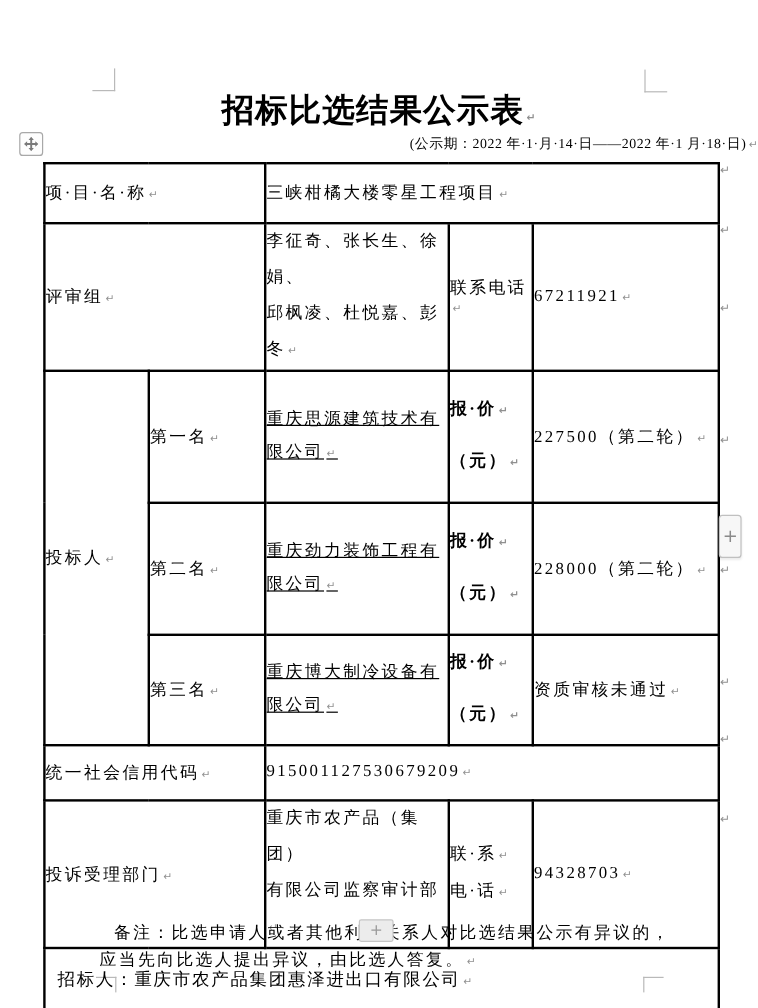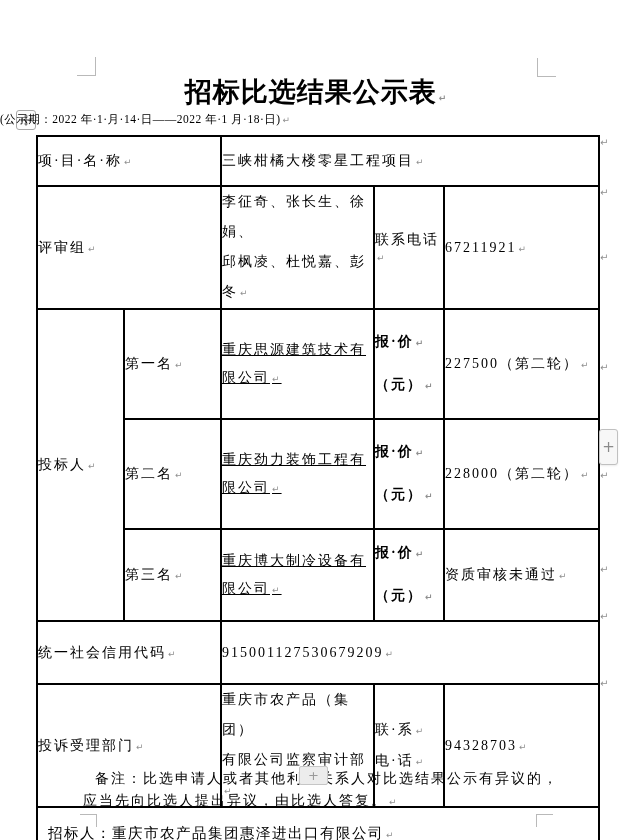--- a/index.html
+++ b/index.html
@@ -9,21 +9,21 @@
   
   .crop{position:absolute;width:18px;height:18px;}
   .crop.tl{left:77px;top:57px;border-right:1px solid #b9b9b9;border-bottom:1px solid #b9b9b9;}
   .crop.tr{left:537px;top:58px;border-left:1px solid #b9b9b9;border-bottom:1px solid #b9b9b9;}
   .crop.bl{left:80px;top:814px;border-right:1px solid #b9b9b9;border-top:1px solid #b9b9b9;height:12px;width:16px;}
   .crop.br{left:536px;top:814px;border-left:1px solid #b9b9b9;border-top:1px solid #b9b9b9;height:12px;width:16px;}
 
   .title{position:absolute;left:0;top:74px;width:632px;text-align:center;
          font-family:"Liberation Sans","DejaVu Sans",sans-serif;
          font-size:27px;font-weight:bold;letter-spacing:1px;}
-  .subtitle{position:absolute;left:0;top:112px;width:632px;text-align:left;
+  .subtitle{position:absolute;left:0;top:112px;width:632px;text-align:right;
             font-size:11.5px;letter-spacing:0.5px;}
 
   .eom{font-size:9px;color:#909090;margin-left:2px;font-family:"DejaVu Sans",sans-serif;}
   .rowmark{position:absolute;left:600px;font-size:10px;color:#909090;
            font-family:"DejaVu Sans",sans-serif;}
 
   table.main{position:absolute;left:36px;top:135px;width:562px;
              border-collapse:collapse;table-layout:fixed;}
   table.main td{border:2px solid #000;font-size:14px;letter-spacing:2px;
                 text-align:left;vertical-align:middle;padding:0;overflow:hidden;}
@@ -156,21 +156,21 @@
       </td>
       <td class="lines42">
         <div><span>报·价</span><span class="eom">↵</span></div>
         <div><span>（元）</span><span class="eom">↵</span></div>
       </td>
       <td>
         <span>资质审核未通过</span><span class="eom">↵</span>
       </td>
     </tr>
 
-    <tr style="height:63px">
+    <tr style="height:46px">
       <td colspan="2">
         <span>统一社会信用代码</span><span class="eom">↵</span>
       </td>
       <td colspan="3" class="num leftval">
         <span>915001127530679209</span><span class="eom">↵</span>
       </td>
     </tr>
 
     <tr style="height:67px">
       <td colspan="2">

